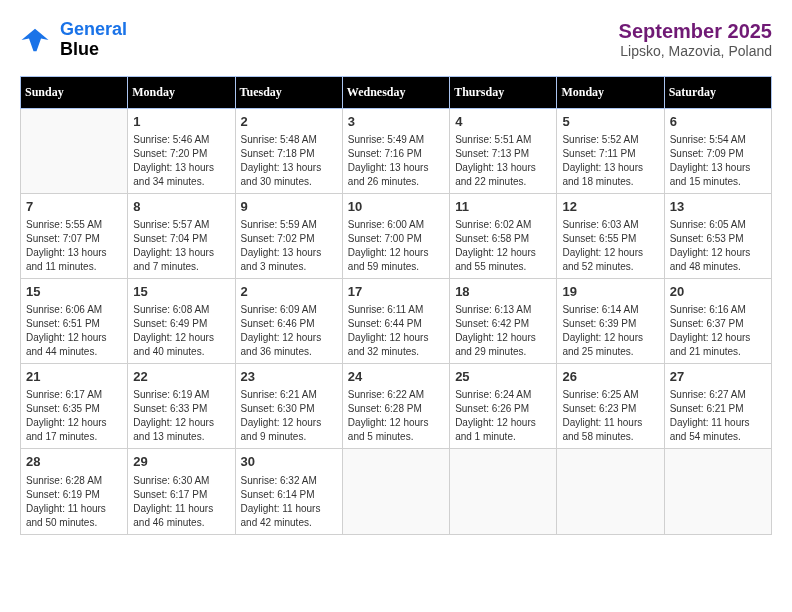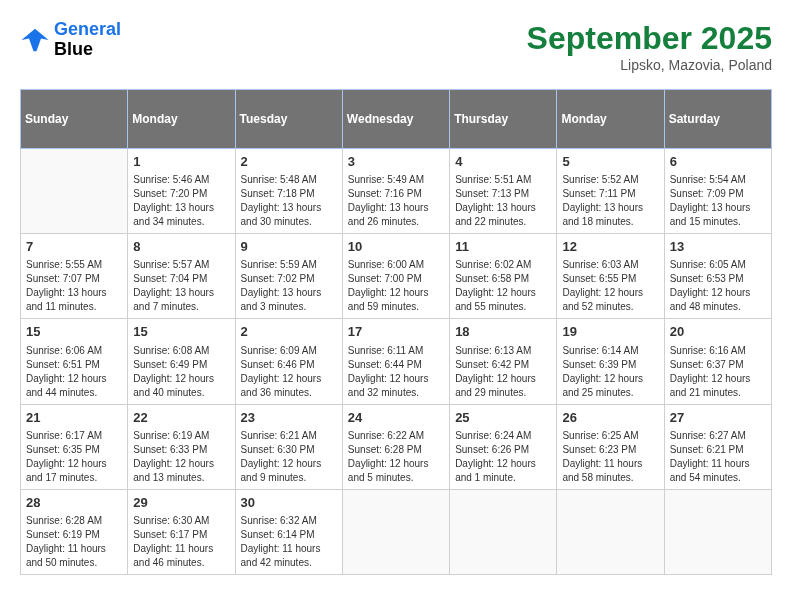--- a/index.html
+++ b/index.html
@@ -22,50 +22,52 @@
       gap: 4px;
     }
     .logo-text {
       font-size: 18px;
       font-weight: bold;
       color: #333;
       line-height: 1.1;
     }
     .logo-text span {
       color: #1a73e8;
+      margin-left: 6px;
     }
     .logo-bird {
       width: 30px;
       height: 30px;
     }
     .title-block {
       text-align: right;
     }
     .month-title {
-      font-size: 32px;
-      font-weight: bold;
-      color: #15803d;
+      font-size: 20px;
+      font-weight: bold;
+      color: #701a75;
     }
     .location {
       font-size: 14px;
       color: #555;
     }
     table {
       width: 100%;
       border-collapse: collapse;
       font-size: 11px;
     }
     thead tr th {
-      background-color: #737373;
+      background-color: #000000;
       color: #fff;
-      padding: 22px 4px;
+      padding: 8px 4px;
       text-align: left;
       font-size: 12px;
       font-weight: bold;
       border: 1px solid #aac4f0;
+      font-family: Liberation Serif, serif;
     }
     tbody tr td {
       vertical-align: top;
       padding: 4px 5px;
       border: 1px solid #d0d0d0;
       height: 80px;
       width: 107px;
       color: #333;
       line-height: 1.4;
     }

